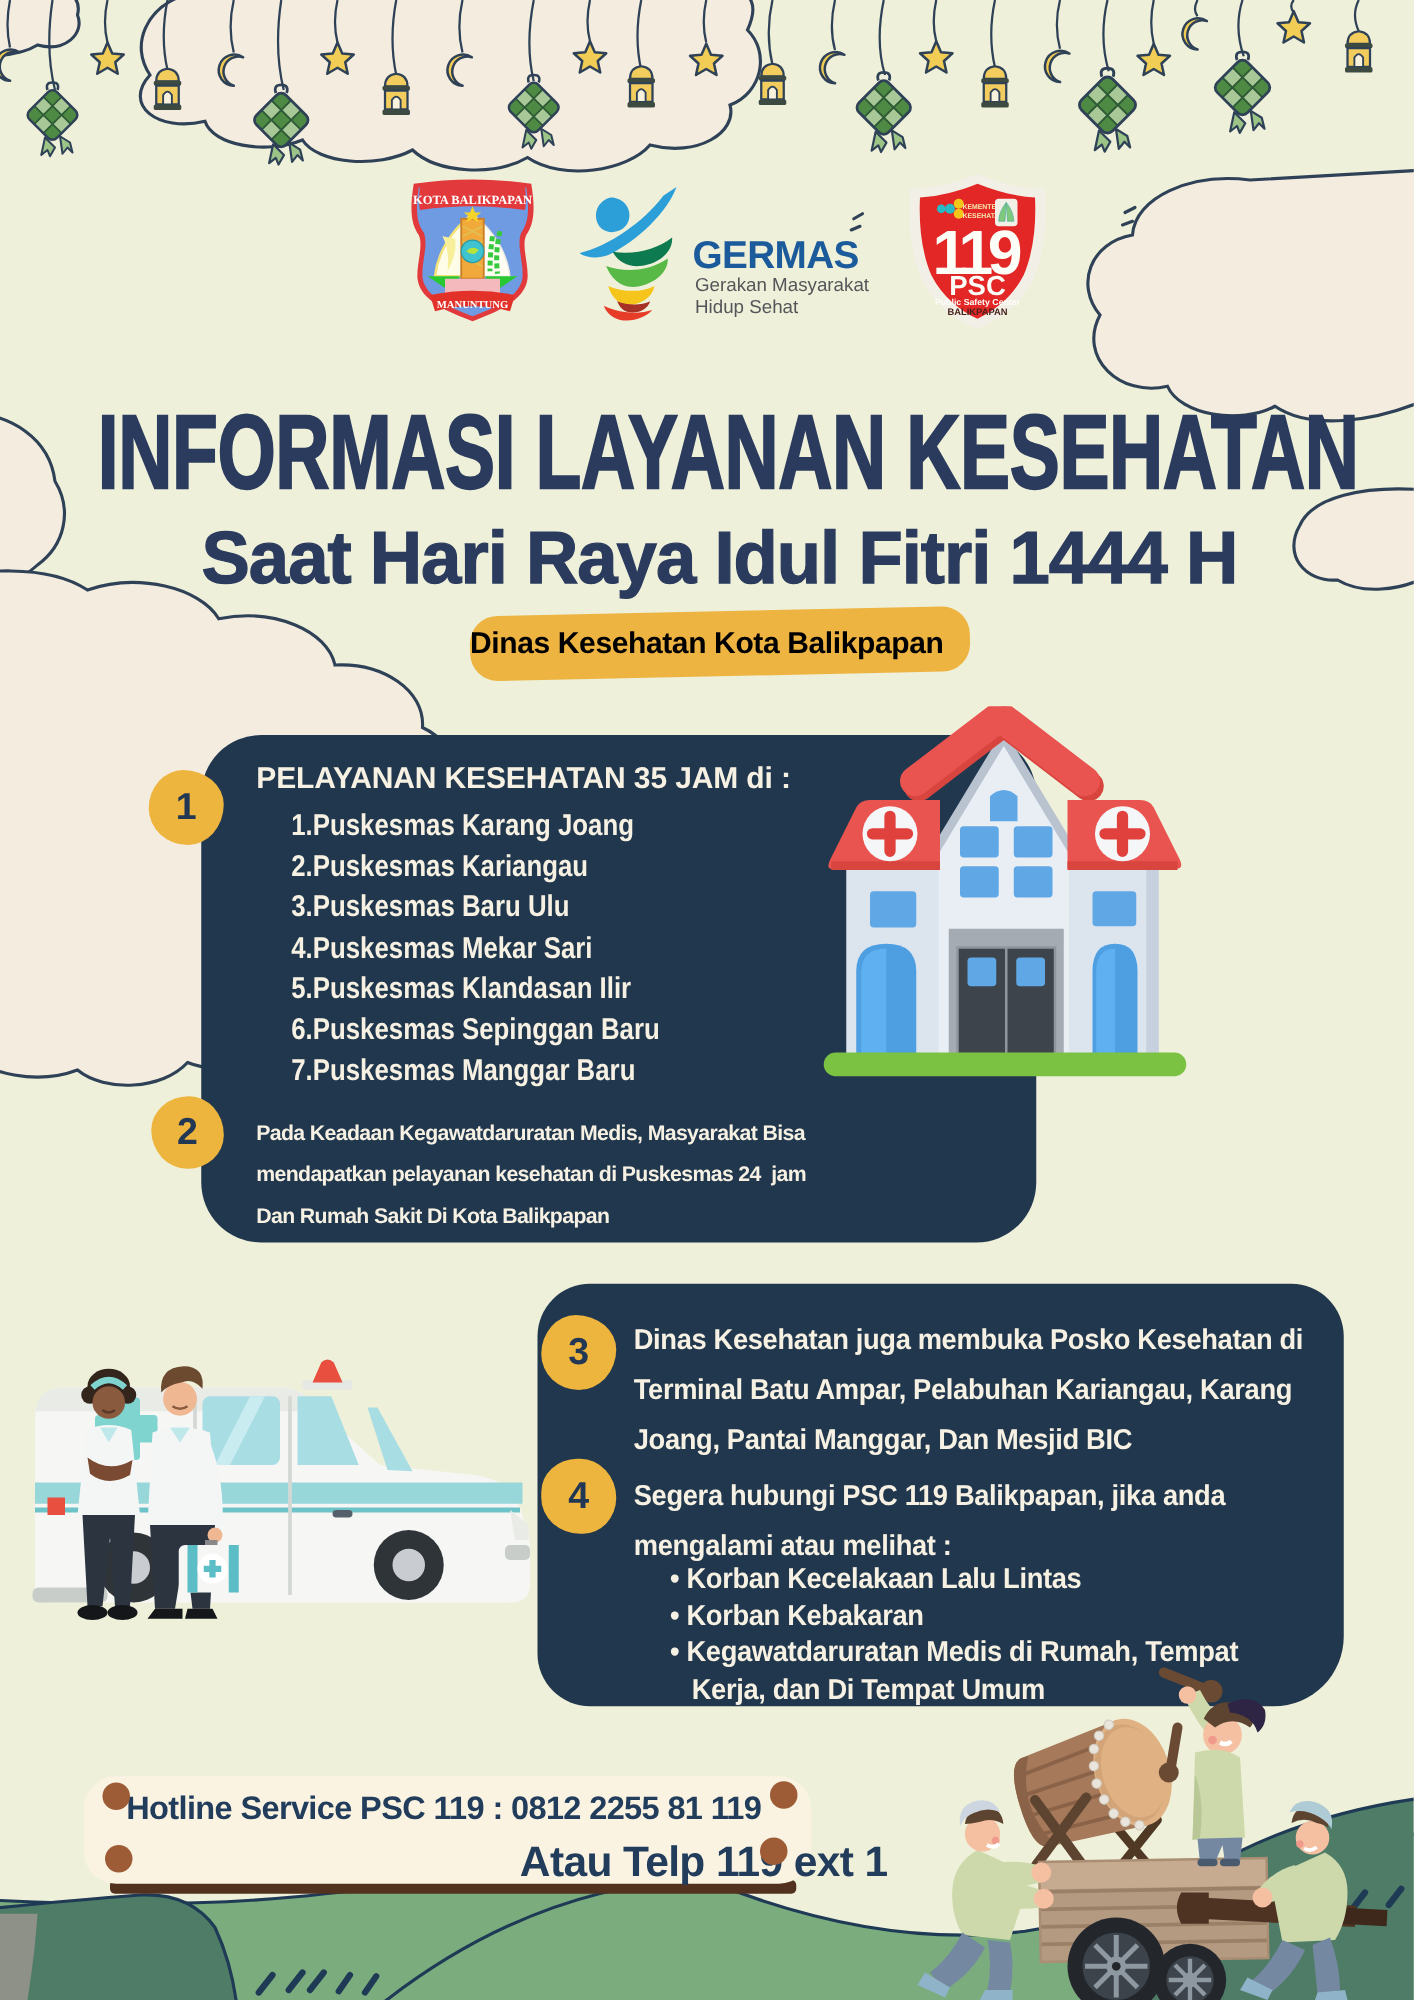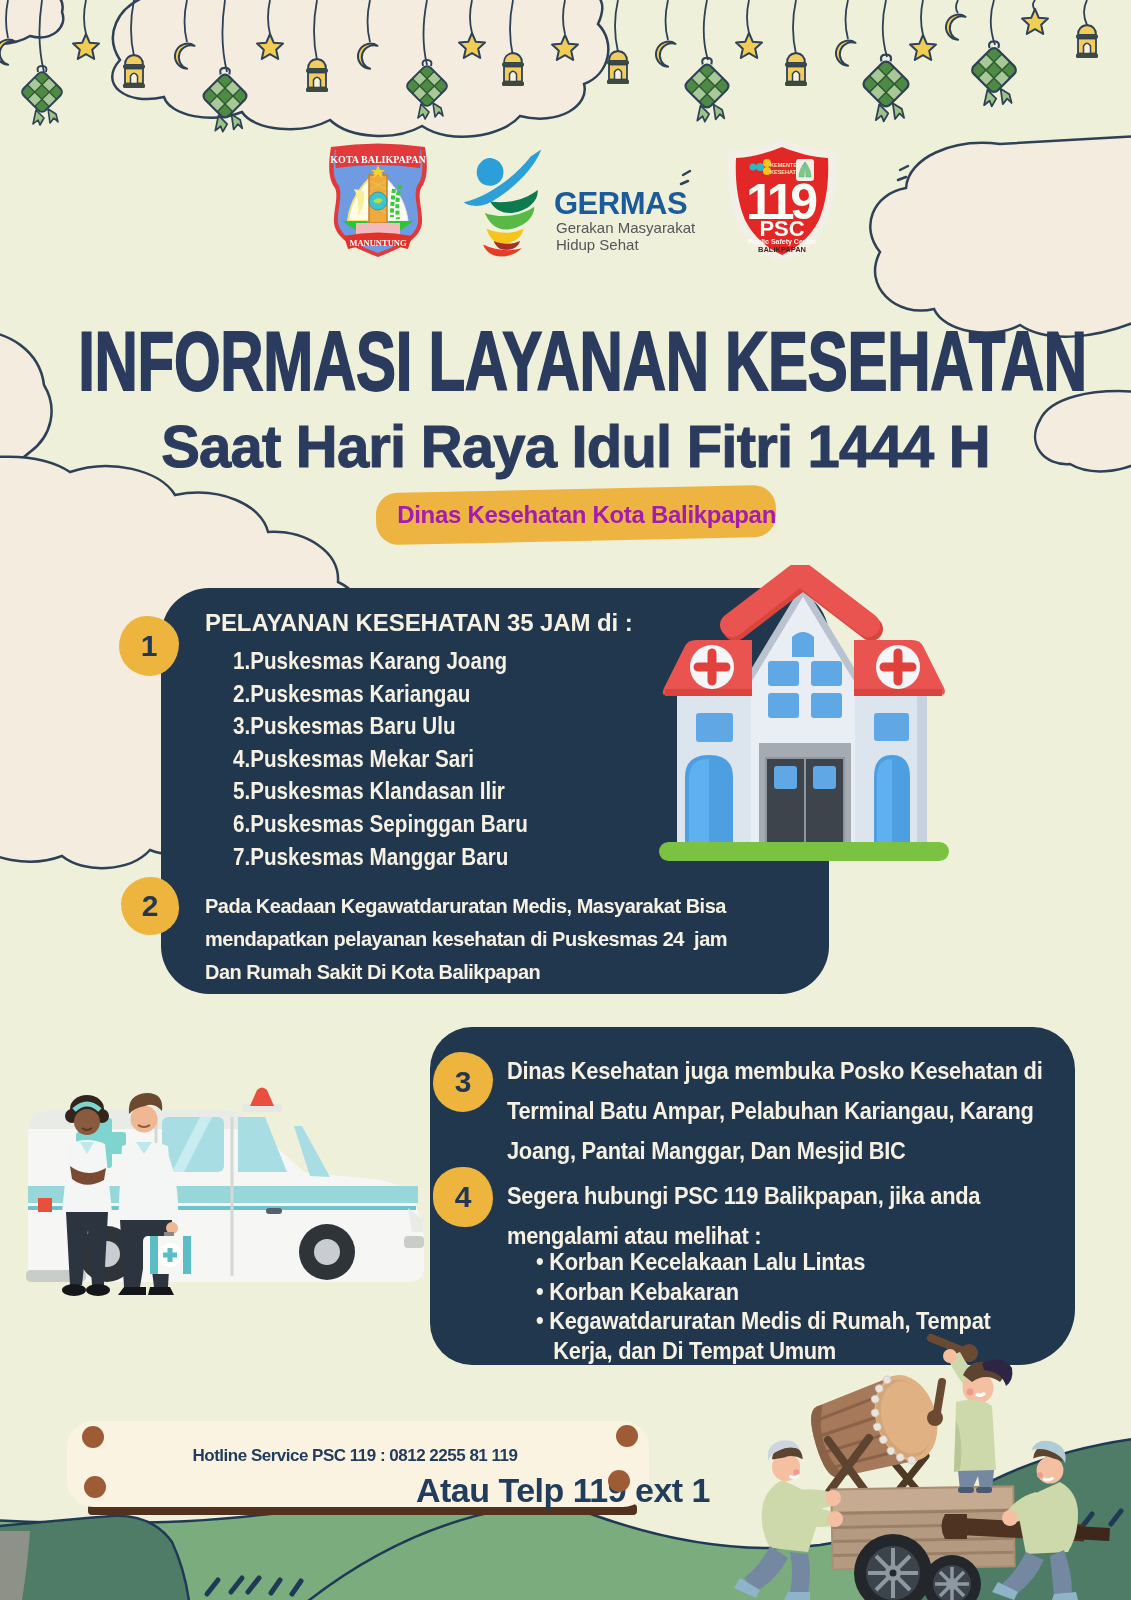--- a/index.html
+++ b/index.html
@@ -175,37 +175,37 @@
   <text x="60" y="99" font-size="22" font-weight="bold" fill="#fdfdf8" text-anchor="middle">PSC</text>
   <text x="60" y="107" font-size="7" font-weight="bold" fill="#fdfdf8" text-anchor="middle">Public Safety Center</text>
   <text x="60" y="115" font-size="7.5" font-weight="bold" fill="#48231c" text-anchor="middle">BALIKPAPAN</text>
 </svg>
 
 <div class="abs navy" style="left:17px;top:313px;width:1131px;text-align:center;font-weight:bold;font-size:60px;letter-spacing:-0.3px;transform:scaleY(1.40);transform-origin:50% 0;color:#2b3b5e;-webkit-text-stroke:1.3px #2b3b5e;white-space:nowrap;">INFORMASI LAYANAN KESEHATAN</div>
 
 <div class="abs" style="left:10px;top:412px;width:1131px;text-align:center;font-weight:bold;font-size:58px;letter-spacing:-0.8px;transform:scaleY(1.02);transform-origin:50% 0;color:#2b3b5e;-webkit-text-stroke:1px #2b3b5e;white-space:nowrap;">Saat Hari Raya Idul Fitri 1444 H</div>
 
 <div class="abs" style="left:376px;top:489px;width:400px;height:52px;background:#eeb442;border-radius:22px;transform:rotate(-1.2deg);"></div>
-<div class="abs" style="left:376px;top:489px;width:400px;height:52px;line-height:52px;text-align:right;font-weight:bold;font-size:24px;letter-spacing:-0.3px;white-space:nowrap;color:#a21caf;">Dinas Kesehatan Kota Balikpapan</div>
+<div class="abs" style="left:376px;top:489px;width:400px;height:52px;line-height:52px;text-align:left;font-weight:bold;font-size:24px;letter-spacing:-0.3px;white-space:nowrap;color:#000000;">Dinas Kesehatan Kota Balikpapan</div>
 
 <div class="abs" style="left:161px;top:588px;width:668px;height:406px;background:#21374e;border-radius:48px;"></div>
 
 <div class="abs wtxt" style="left:205px;top:609px;font-weight:bold;font-size:24px;letter-spacing:-0.1px;">PELAYANAN KESEHATAN 35 JAM di :</div>
 
 <div class="abs wtxt" style="left:233px;top:645px;font-weight:bold;font-size:24px;line-height:32.6px;letter-spacing:0px;transform:scaleX(0.86);transform-origin:0 0;">
 1.Puskesmas Karang Joang<br>
 2.Puskesmas Kariangau<br>
 3.Puskesmas Baru Ulu<br>
 4.Puskesmas Mekar Sari<br>
 5.Puskesmas Klandasan Ilir<br>
 6.Puskesmas Sepinggan Baru<br>
 7.Puskesmas Manggar Baru
 </div>
 
-<div class="abs wtxt" style="left:205px;top:890px;font-weight:bold;font-size:20px;line-height:33px;letter-spacing:-0.5px;">
+<div class="abs wtxt" style="left:205px;top:890px;font-weight:bold;font-size:17px;line-height:33px;letter-spacing:-0.5px;">
 Pada Keadaan Kegawatdaruratan Medis, Masyarakat Bisa<br>
 mendapatkan pelayanan kesehatan di Puskesmas 24&nbsp; jam<br>
 Dan Rumah Sakit Di Kota Balikpapan
 </div>
 
 <div class="abs" style="left:119px;top:616px;width:60px;height:60px;background:#edb43e;border-radius:46% 54% 48% 52% / 51% 46% 54% 49%;"></div>
 <div class="abs" style="left:119px;top:616px;width:60px;height:60px;line-height:60px;text-align:center;font-weight:bold;font-size:30px;color:#223754;">1</div>
 
 <div class="abs" style="left:121px;top:877px;width:58px;height:58px;background:#edb43e;border-radius:52% 48% 50% 50% / 47% 53% 46% 54%;"></div>
 <div class="abs" style="left:121px;top:877px;width:58px;height:58px;line-height:58px;text-align:center;font-weight:bold;font-size:30px;color:#223754;">2</div>
@@ -386,21 +386,21 @@
     <line x1="995" y1="135" x2="1006" y2="121"></line>
     <line x1="1012" y1="133" x2="1023" y2="119"></line>
     <line x1="1048" y1="130" x2="1058" y2="117"></line>
     <line x1="1082" y1="127" x2="1092" y2="114"></line>
     <line x1="1111" y1="124" x2="1121" y2="111"></line>
   </g>
 </svg>
 
 <div class="abs" style="left:88px;top:1504px;width:549px;height:11px;background:#53311f;border-radius:4px;"></div>
 <div class="abs" style="left:67px;top:1421px;width:582px;height:86px;background:#faf3e2;border-radius:26px;"></div>
-<div class="abs" style="left:0px;top:1431px;width:710px;text-align:center;font-weight:bold;font-size:17px;color:#223c5c;letter-spacing:-0.5px;margin-top:15px;">Hotline Service PSC 119 : 0812 2255 81 119</div>
+<div class="abs" style="left:0px;top:1431px;width:710px;text-align:center;font-weight:bold;font-size:26px;color:#223c5c;letter-spacing:-0.5px;">Hotline Service PSC 119 : 0812 2255 81 119</div>
 <div class="abs" style="left:0px;top:1471px;width:710px;text-align:right;font-weight:bold;font-size:34px;color:#223c5c;letter-spacing:-0.5px;">Atau Telp 119 ext 1</div>
 
 <div class="abs" style="left:82px;top:1426px;width:22px;height:22px;background:#9d5c36;border-radius:50%;"></div>
 <div class="abs" style="left:616px;top:1425px;width:22px;height:22px;background:#9d5c36;border-radius:50%;"></div>
 <div class="abs" style="left:84px;top:1476px;width:22px;height:22px;background:#9d5c36;border-radius:50%;"></div>
 <div class="abs" style="left:608px;top:1470px;width:22px;height:22px;background:#9d5c36;border-radius:50%;"></div>
 
 <svg class="abs" style="left:720px;top:1330px" width="411" height="270" viewBox="0 0 411 270">
 
   <path d="M170,128 L202,166 M206,126 L174,166" stroke="#4f3824" stroke-width="7" stroke-linecap="round"></path>

